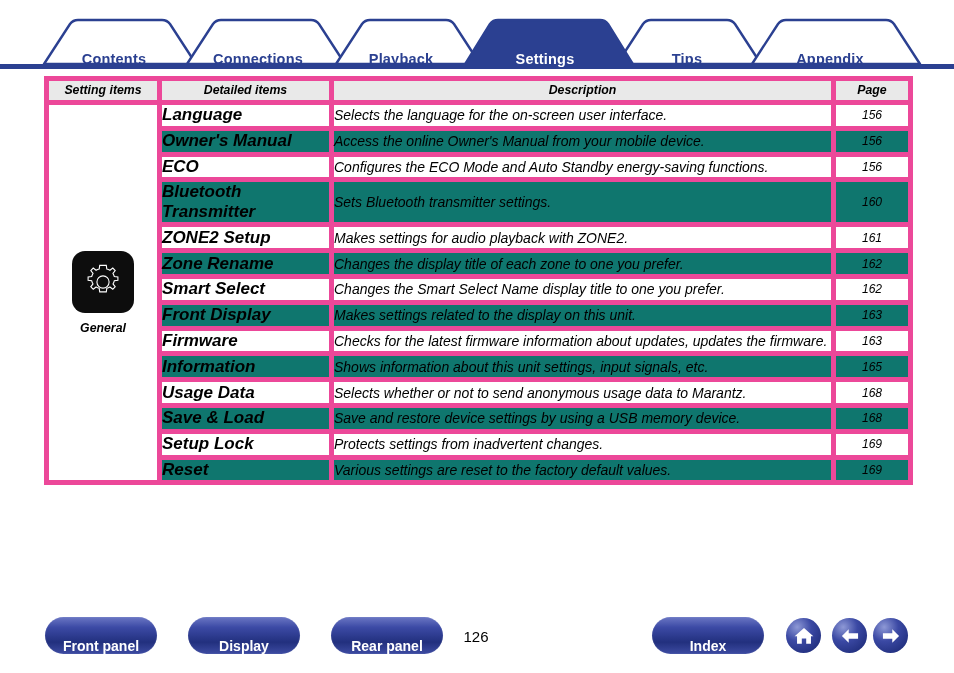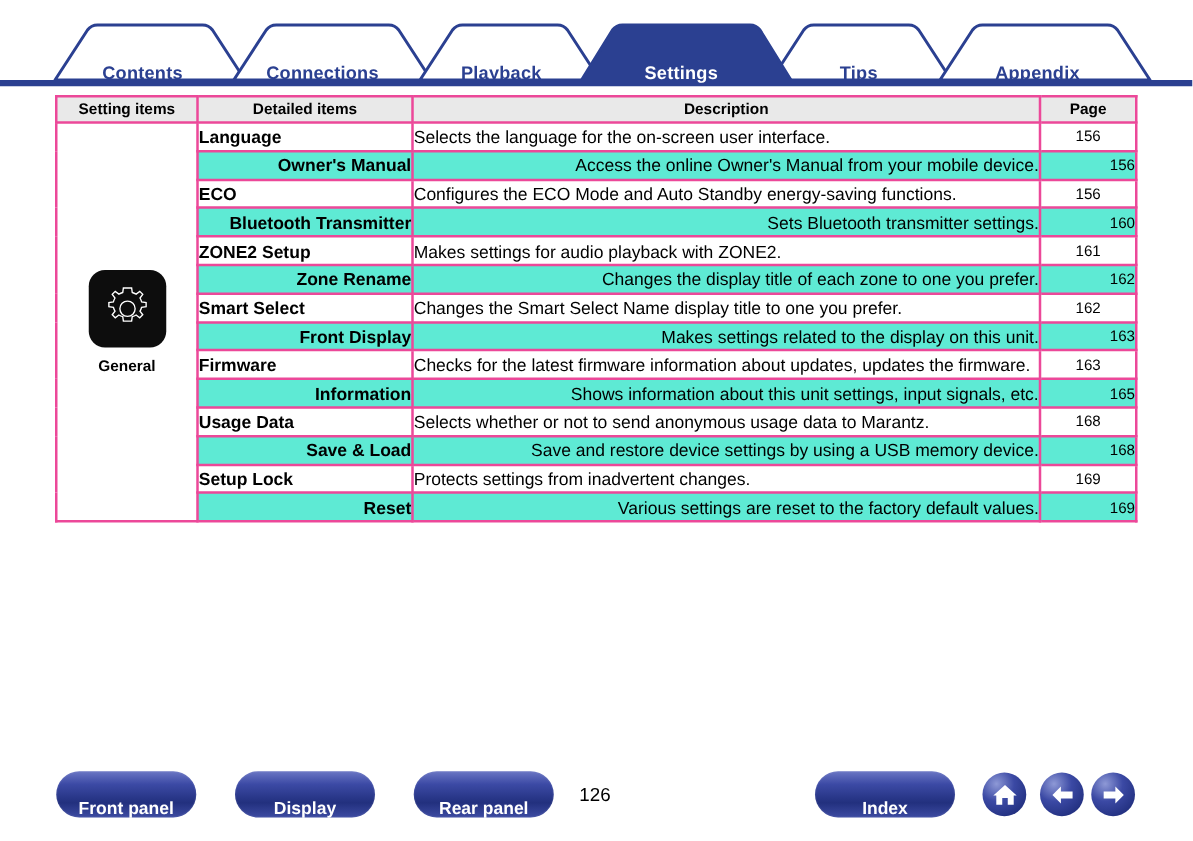--- a/index.html
+++ b/index.html
@@ -49,23 +49,24 @@
     top: 76px;
     width: 864px;
   }
   table.spec {
     border-collapse: collapse;
     width: 864px;
     table-layout: fixed;
   }
   table.spec th,
   table.spec td {
-    border: 2px solid #ec4899;
+    border: 5px solid #ec4899;
     padding: 0;
     vertical-align: middle;
+    font-style: italic;
   }
   table.spec thead th {
     background: #e9e9e9;
     font-size: 12.3px;
     font-weight: bold;
     text-align: center;
     height: 19px;
     line-height: 19px;
   }
   .col-setting { width: 113px; }
@@ -90,40 +91,39 @@
     justify-content: center;
   }
   .icon-caption {
     margin-top: 8px;
     font-size: 12.3px;
     font-weight: bold;
     text-align: center;
   }
 
   td.detail {
-    font-size: 14px;
+    font-size: 17px;
     font-weight: bold;
     padding-left: 6px;
     height: 20.8px;
   }
   td.desc {
     font-size: 14px;
     padding-left: 5px;
     height: 20.8px;
   }
   td.page {
     font-size: 12.1px;
     text-align: center;
     height: 20.8px;
   }
   tr.shade td.detail,
   tr.shade td.desc,
   tr.shade td.page {
-    background: #5eead4;
-    text-align: right;
+    background: #0f766e;
   }
   tr.plain td.detail,
   tr.plain td.desc,
   tr.plain td.page {
     background: #ffffff;
   }
 
   
   .bottombar {
     position: absolute;

